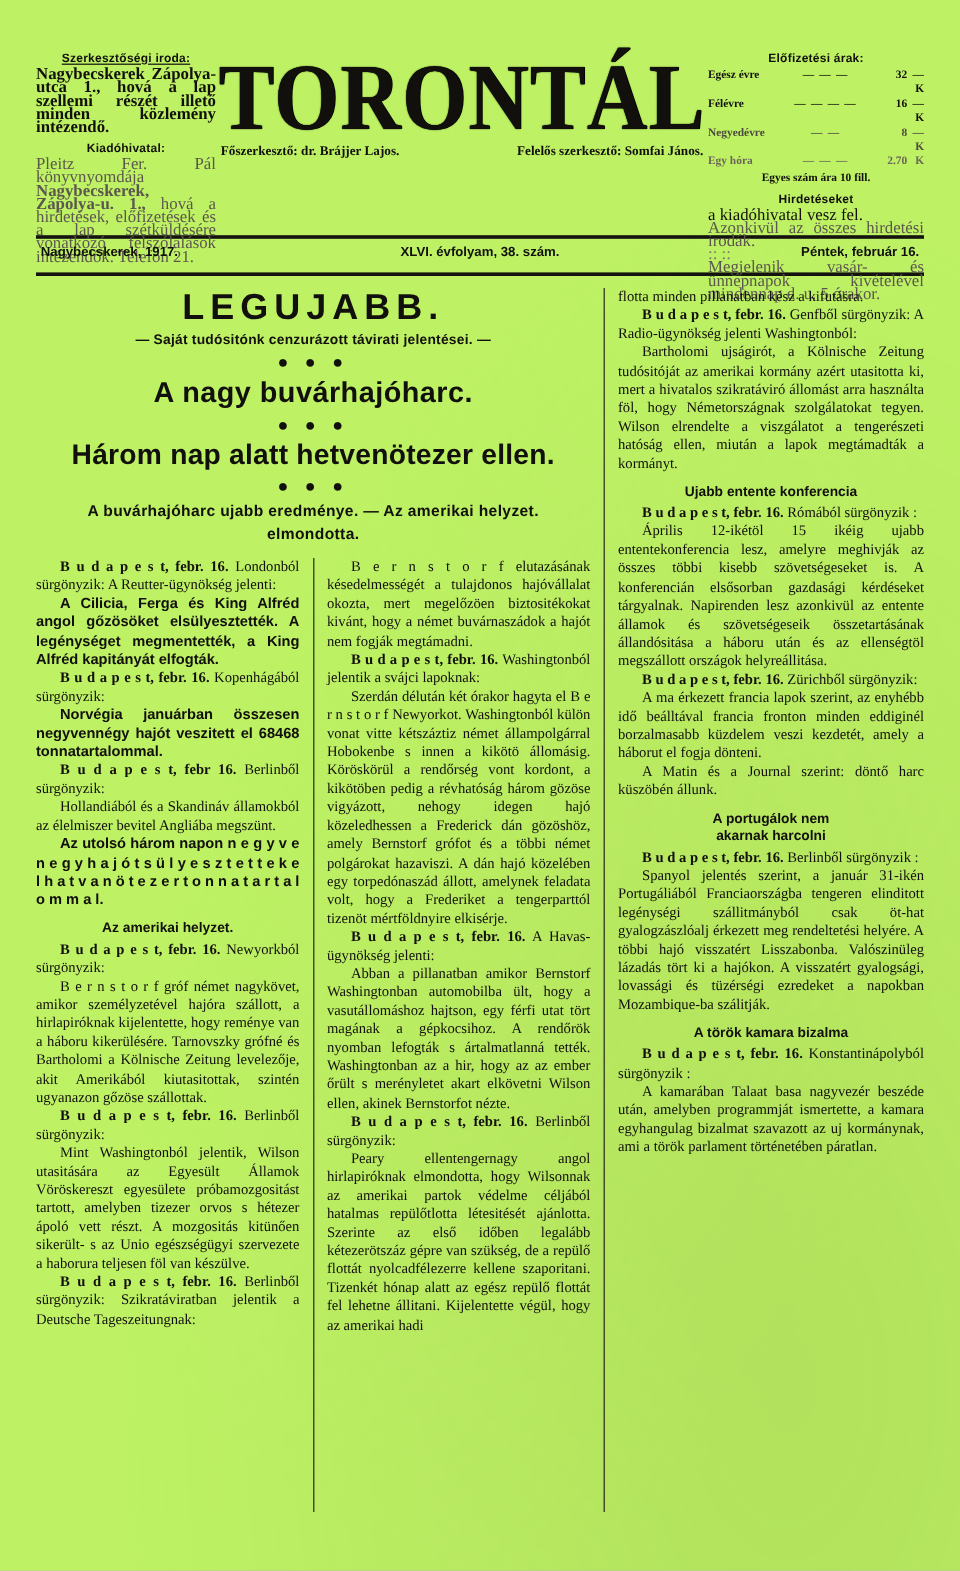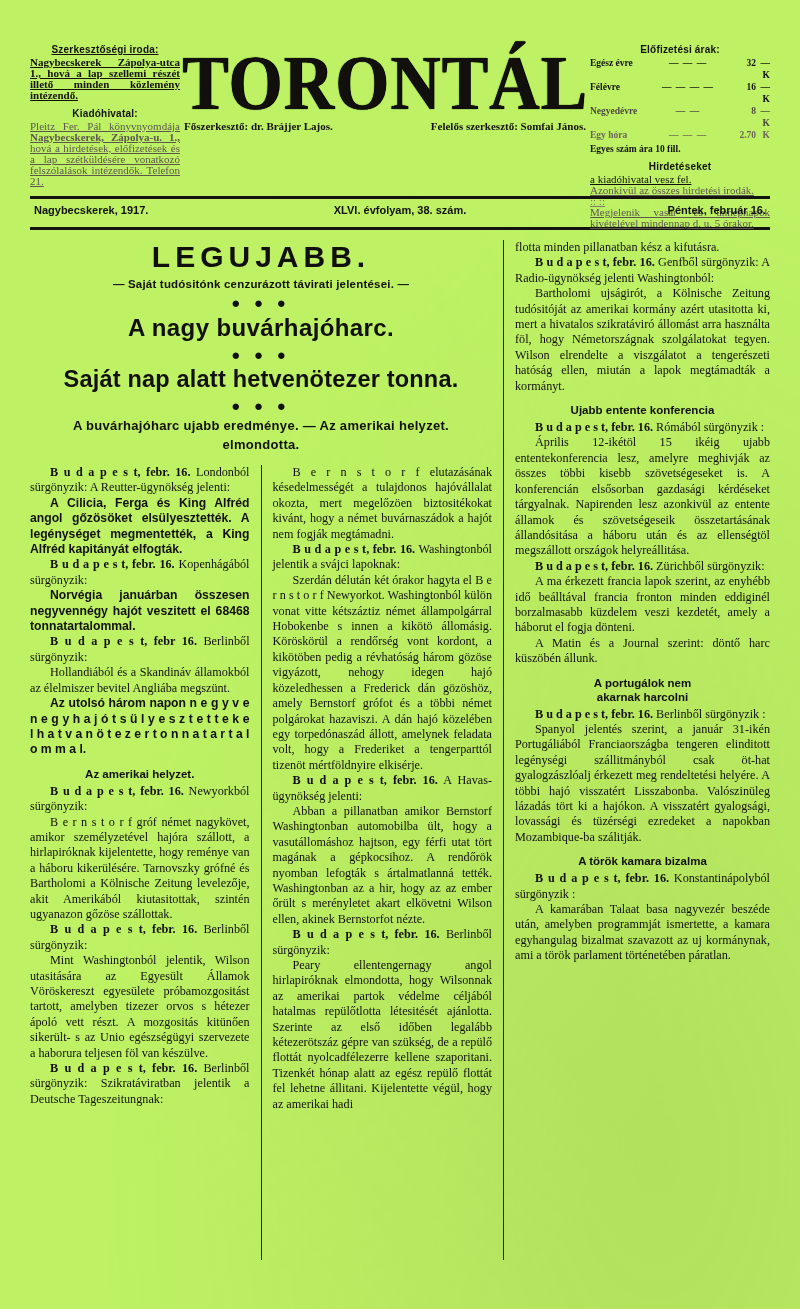--- a/index.html
+++ b/index.html
@@ -54,25 +54,24 @@
     font-weight: bold;
     font-size: 10px;
     text-align: center;
     letter-spacing: .2px;
     margin-bottom: 2px;
     text-decoration: underline;
     filter: blur(.25px);
   }
   .blk-head.plain { text-decoration: none; }
   .blk-body {
-    font-size: 11px;
+    font-size: 14px;
     line-height: 11px;
     text-align: justify;
     filter: blur(.15px);
-    text-decoration: underline;
   }
   .blk-body b { font-weight: bold; }
   .blk-gap { height: 7px; }
   .faded { color: #5c574e; }
   .faded2 { color: #7d776c; }
 
   .paper-title {
     font-family: "Liberation Serif", serif;
     font-weight: bold;
     font-size: 67px;
@@ -106,21 +105,21 @@
     font-size: 9.5px;
     line-height: 12px;
     font-weight: bold;
     filter: blur(.15px);
   }
   .price-row .nm { width: 66px; }
   .price-row .dash { flex: 1; text-align: center; letter-spacing: 1px; }
   .price-row .val { width: 36px; text-align: right; }
   .price-row .cur { width: 14px; text-align: right; }
   .single-copy {
-    font-size: 9.5px; font-weight: bold; 
+    font-size: 9.5px; font-weight: bold; text-align: center;
     margin-top: 3px; filter: blur(.15px);
   }
 
   
   .rule-thick { height: 3px; background: #15130f; margin-top: 6px; }
   .datebar {
     display: flex;
     align-items: center;
     font-family: "Liberation Sans", sans-serif;
     font-weight: bold;
@@ -309,21 +308,21 @@
     <div class="body-wrap">
 
       <div class="col-left-group">
 
         <div class="headline-block">
           <div class="hl-main">LEGUJABB.</div>
           <div class="hl-sub1">— Saját tudósitónk cenzurázott távirati jelentései. —</div>
           <div class="dots">● ● ●</div>
           <div class="hl-2">A nagy buvárhajóharc.</div>
           <div class="dots">● ● ●</div>
-          <div class="hl-3">Saját nap alatt hetvenötezer tonna.</div>
+          <div class="hl-3">Három nap alatt hetvenötezer ellen.</div>
           <div class="dots">● ● ●</div>
           <div class="hl-deck">A buvárhajóharc ujabb eredménye. — Az amerikai helyzet.</div>
           <div class="hl-deck">elmondotta.</div>
         </div>
 
         <div class="two-cols">
 
           <div class="col col1">
             <p class="para">
               <b class="bd">B u d a p e s t, febr. 16.</b><span> Londonból sürgönyzik: A Reutter-ügynökség jelenti:</span>

